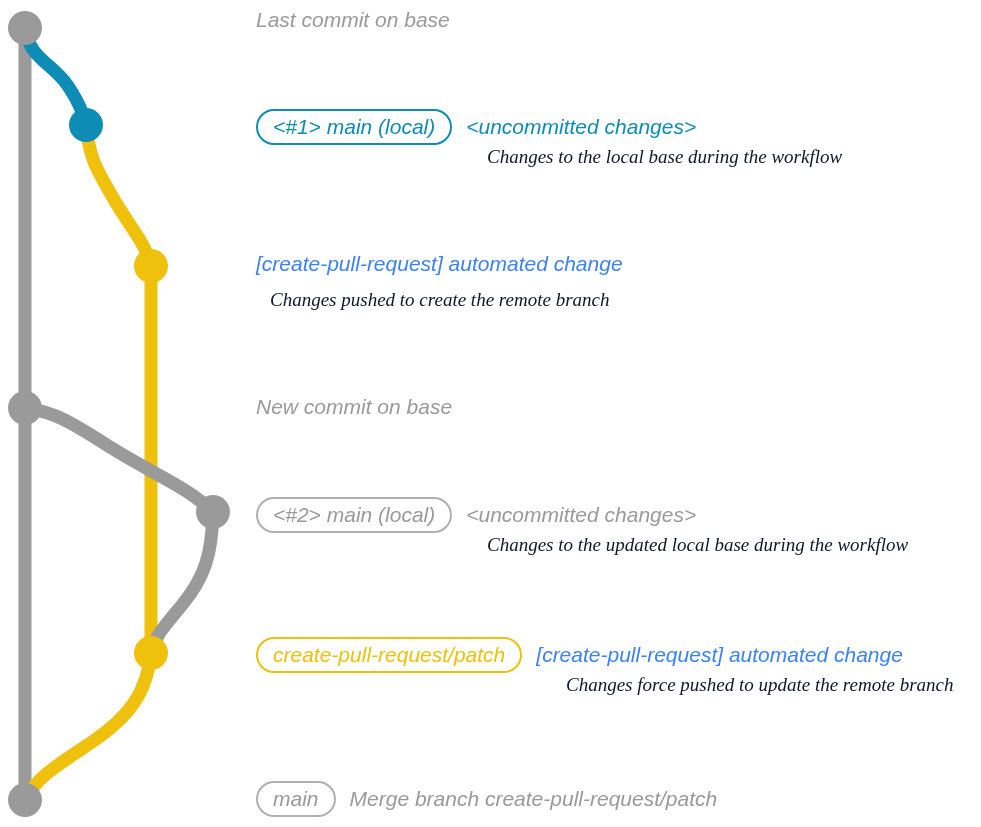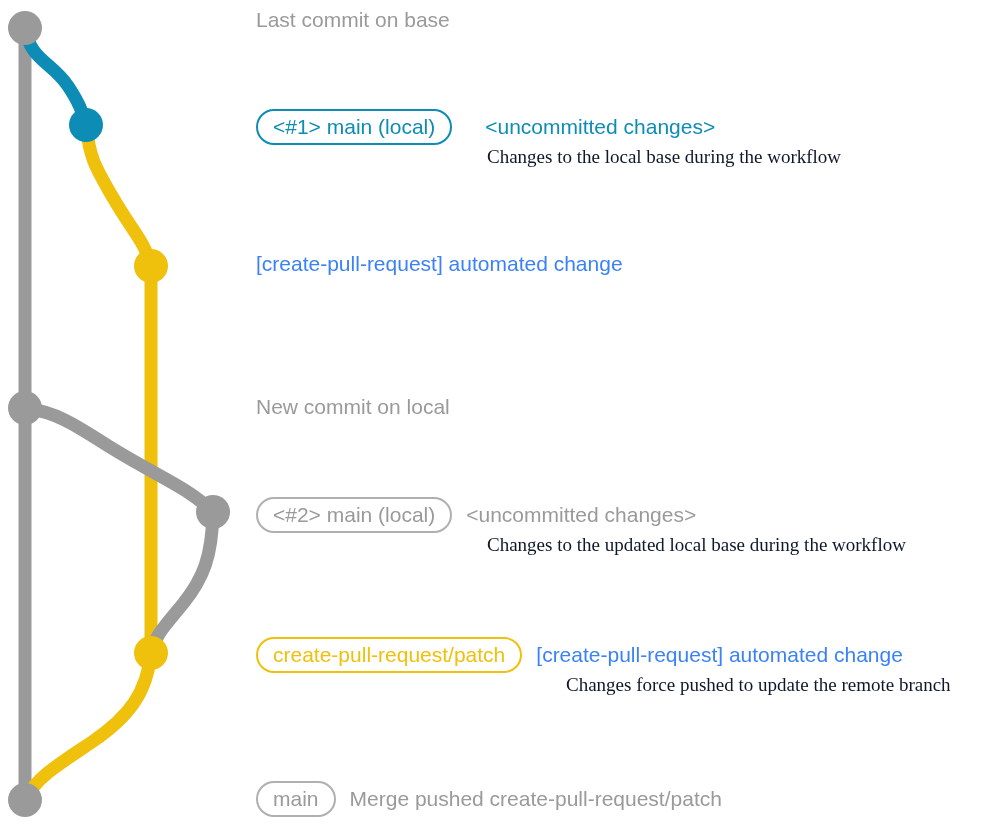--- a/index.html
+++ b/index.html
@@ -11,20 +11,21 @@
   body {
     font-family: "Liberation Sans", sans-serif;
     -webkit-font-smoothing: antialiased;
   }
   #canvas {
     position: relative;
     width: 981px;
     height: 827px;
     background: #ffffff;
     overflow: hidden;
+    font-style: italic;
   }
   #graph {
     position: absolute;
     left: 0;
     top: 0;
     width: 981px;
     height: 827px;
   }
   .row {
     position: absolute;
@@ -63,21 +64,21 @@
     position: absolute;
     font-family: "Liberation Serif", serif;
     font-size: 19px;
     line-height: 1;
     color: #0f172a;
     white-space: nowrap;
   }
 
   
   .r-top      { left: 256px; top: 9px; }
-  .r-blue     { left: 256px; top: 109px; gap: 19px; }
+  .r-blue     { left: 256px; top: 109px; }
   .r-yellow1  { left: 256px; top: 253px; }
   .r-newbase  { left: 256px; top: 396px; }
   .r-gray2    { left: 256px; top: 497px; text-align: center; }
   .r-yellow2  { left: 256px; top: 637px; justify-content: flex-end; }
   .r-main     { left: 256px; top: 781px; }
 
   .b-blue    { left: 487px; top: 147px; }
   .b-yellow1 { left: 270px; top: 290px; }
   .b-gray2   { left: 487px; top: 535px; }
   .b-yellow2 { left: 566px; top: 675px; }
@@ -118,35 +119,36 @@
 
   <div class="row r-blue">
     <span class="pill blue">&lt;#1&gt; main (local)</span>
     <span class="subject blue">&lt;uncommitted changes&gt;</span>
   </div>
   <div class="body-text b-blue">Changes to the local base during the workflow</div>
 
   <div class="row r-yellow1">
     <span class="subject yellow">[create-pull-request] automated change</span>
   </div>
+  <div class="body-text b-yellow1">Changes pushed to create the remote branch</div>
 
   <div class="row r-newbase">
-    <span class="subject gray">New commit on local</span>
+    <span class="subject gray">New commit on base</span>
   </div>
 
   <div class="row r-gray2">
     <span class="pill gray">&lt;#2&gt; main (local)</span>
     <span class="subject gray">&lt;uncommitted changes&gt;</span>
   </div>
   <div class="body-text b-gray2">Changes to the updated local base during the workflow</div>
 
   <div class="row r-yellow2">
     <span class="pill yellow">create-pull-request/patch</span>
     <span class="subject yellow">[create-pull-request] automated change</span>
   </div>
   <div class="body-text b-yellow2">Changes force pushed to update the remote branch</div>
 
   <div class="row r-main">
     <span class="pill gray">main</span>
-    <span class="subject gray">Merge pushed create-pull-request/patch</span>
+    <span class="subject gray">Merge branch create-pull-request/patch</span>
   </div>
 
 </div>
 
 </body></html>

